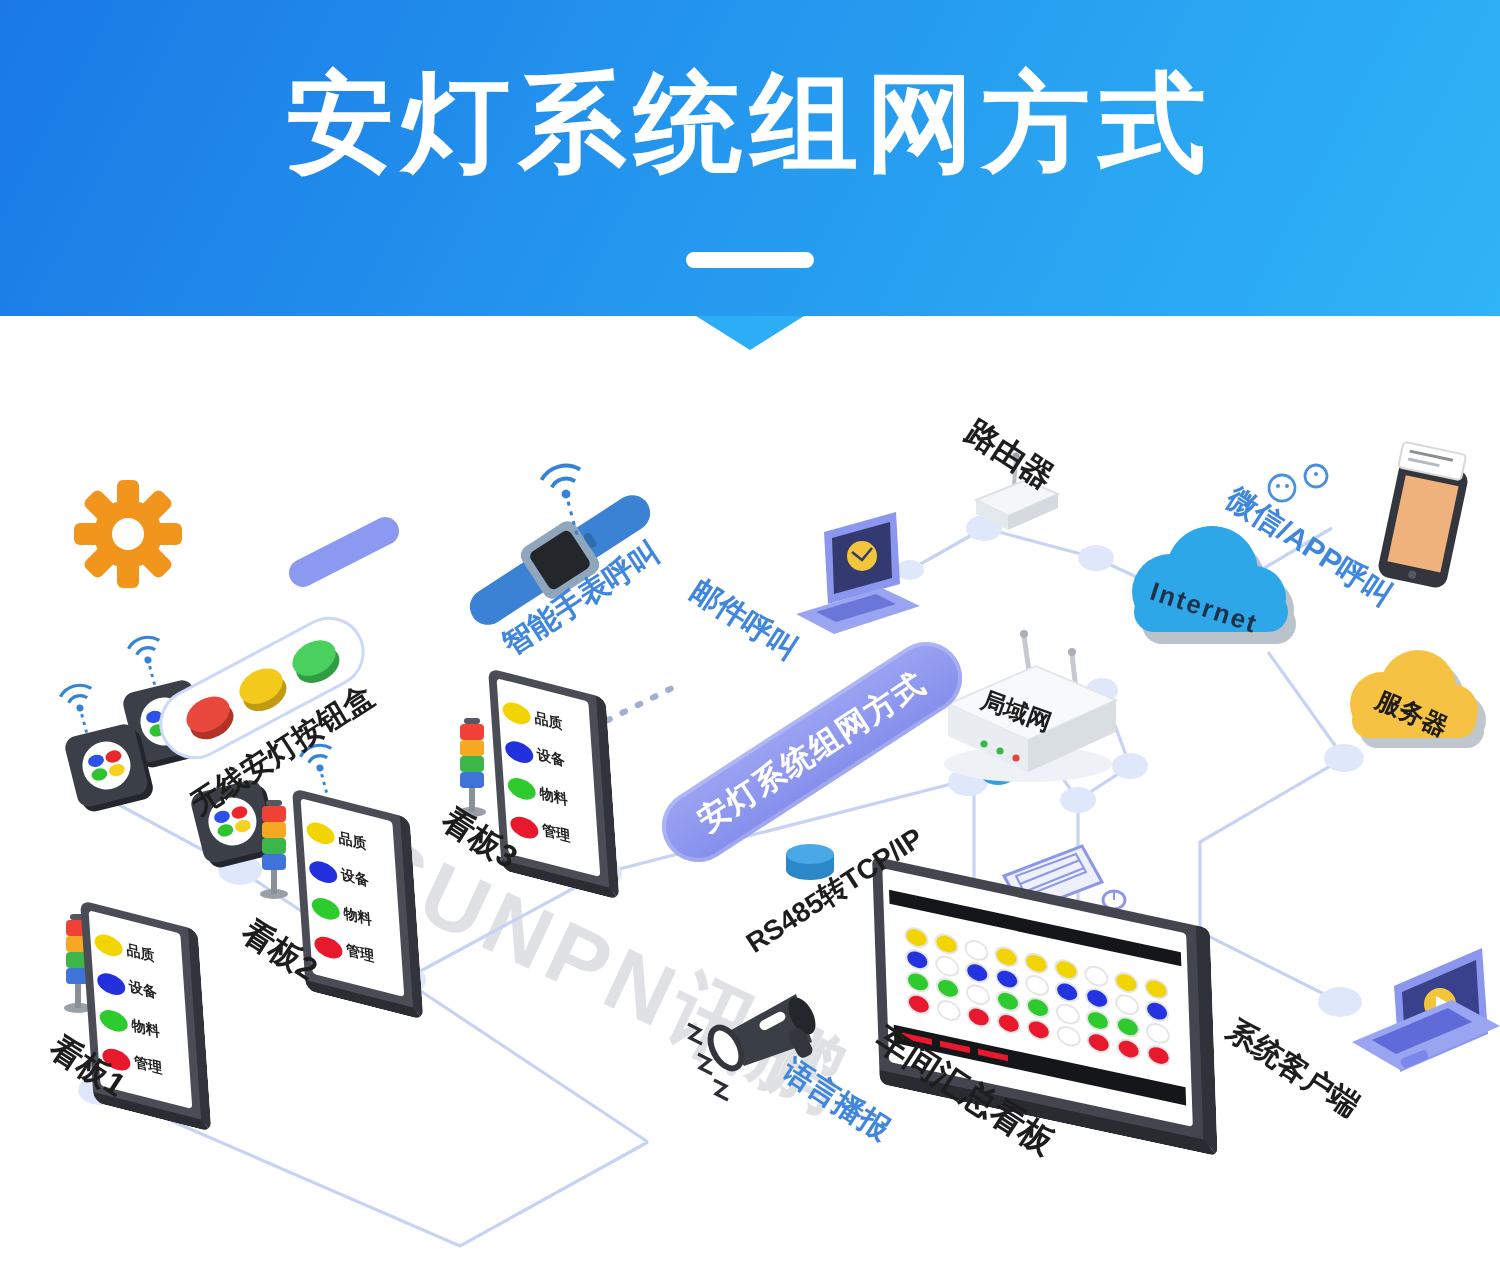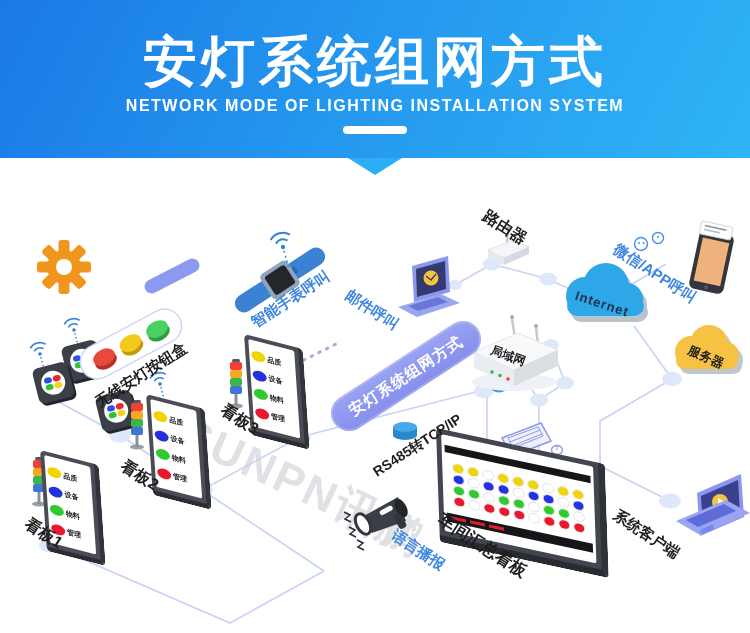--- a/index.html
+++ b/index.html
@@ -51,21 +51,20 @@
   .d-red{width:15px;height:3px;background:#e8192c;display:inline-block;}
   svg{position:absolute;left:0;top:0;z-index:3;}
 </style>
 </head>
 <body>
 
 <div id="stage">
 
   <div class="banner">
     <h1 class="banner-title">安灯系统组网方式</h1>
-    <div class="banner-sub">NETWORK MODE OF LIGHTING INSTALLATION SYSTEM</div>
     <div class="banner-dash"></div>
   </div>
 
   <svg width="750" height="633" viewBox="0 0 750 633">
 
     <g fill="none" stroke="#c7d3f4" stroke-width="1.6">
       <polyline points="55,400 120,435 202,490 324,571"></polyline>
       <polyline points="50,545 230,623 324,571"></polyline>
       <polyline points="202,490 300,437"></polyline>
       <polyline points="300,437 499,386"></polyline>

